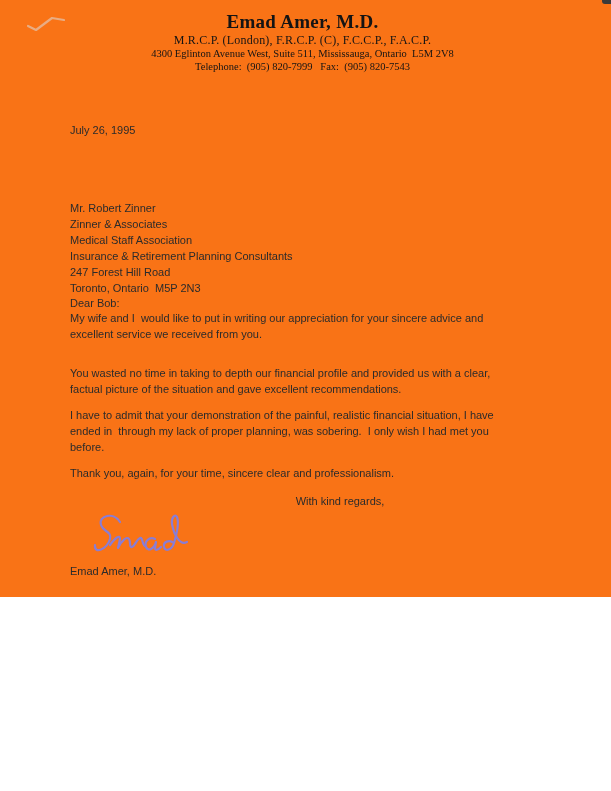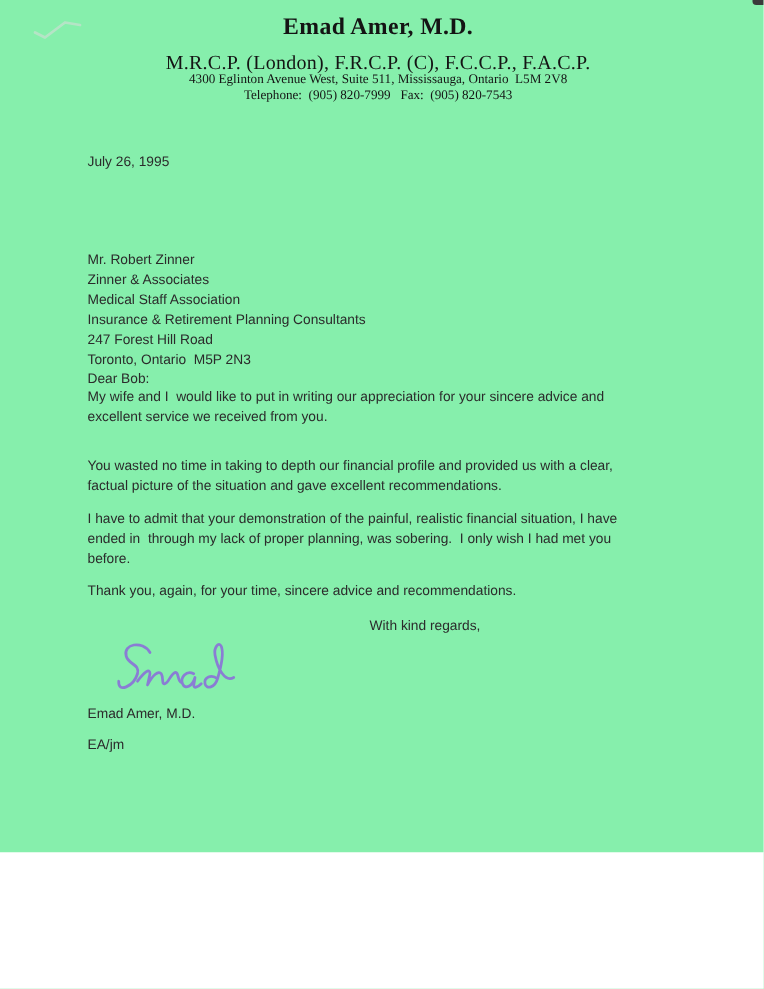--- a/index.html
+++ b/index.html
@@ -1,33 +1,33 @@
 <!DOCTYPE html>
 <html><head>
 <meta charset="utf-8">
 <style>
   * { margin:0; padding:0; box-sizing:border-box; }
   html,body { background:#ffffff; }
   .page {
     position:relative;
-    width:611px; height:682px;
-    background:#86efac;
+    width:611px; height:597px;
+    background:#f97316;
     overflow:hidden;
     font-family:"Liberation Sans", sans-serif;
     color:#2b2b2b;
   }
   
   .letterhead {
     position:absolute; top:11px; left:0; right:6px;
     text-align:center;
     font-family:"Liberation Serif", serif;
     color:#141414;
   }
   .lh-name  { font-size:19px; font-weight:bold; letter-spacing:.3px; line-height:22px; }
-  .lh-cred  { font-size:16px;  line-height:13px; margin-top:11px; letter-spacing:.2px; }
+  .lh-cred  { font-size:12px;  line-height:13px; margin-top:1px; letter-spacing:.2px; }
   .lh-spec  { font-size:13px;  font-weight:bold; line-height:15px; margin-top:1px; }
   .lh-addr  { font-size:10.5px; line-height:13px; white-space:pre-wrap; }
   .lh-tel   { font-size:10.5px; line-height:13px; white-space:pre-wrap; }
 
   
   .tblock {
     position:absolute; left:70px; width:540px;
     font-size:11px; line-height:16px;
     white-space:pre-wrap;
     color:#2b2b2b;
@@ -90,28 +90,27 @@
 
   <div class="tblock salutation">Dear Bob:</div>
 
   <p class="tblock p1">My wife and I  would like to put in writing our appreciation for your sincere advice and
 excellent service we received from you.</p>
   <p class="tblock p3">I have to admit that your demonstration of the painful, realistic financial situation, I have
 ended in  through my lack of proper planning, was sobering.  I only wish I had met you
 before.</p>
   <p class="tblock p2">You wasted no time in taking to depth our financial profile and provided us with a clear,
 factual picture of the situation and gave excellent recommendations.</p>
-  <p class="tblock p4">Thank you, again, for your time, sincere advice and recommendations.</p>
+  <p class="tblock p4">Thank you, again, for your time, sincere clear and professionalism.</p>
   <p class="tblock p5">With kind regards,</p>
 
   <svg class="signature" viewBox="0 0 115 56" aria-label="signature">
     <path d="M36 13 C30 3 14 6 17 16 C19 23 28 22 26 30 C23 40 10 46 11 36" fill="none" stroke="#8a7dd4" stroke-width="2.2" stroke-linecap="round" stroke-linejoin="round"></path>
     <path d="M26 36 C31 29 36 25 36 30 L34 39 C38 31 43 27 45 30 C47 33 45 39 48 38 C51 37 52 31 56 29 C59 28 58 36 61 37" fill="none" stroke="#8a7dd4" stroke-width="2.2" stroke-linecap="round" stroke-linejoin="round"></path>
     <path d="M71 30 C65 27 60 33 62 38 C64 43 70 40 72 33 L71 39 C71 42 74 41 77 38" fill="none" stroke="#8a7dd4" stroke-width="2.2" stroke-linecap="round" stroke-linejoin="round"></path>
     <path d="M90 34 C85 30 79 33 80 38 C81 43 88 41 90 34 C93 24 95 13 93 8 C91 4 87 9 88 15 C90 26 96 37 103 33" fill="none" stroke="#8a7dd4" stroke-width="2.2" stroke-linecap="round" stroke-linejoin="round"></path>
   </svg>
 
   <div class="tblock sender">Emad Amer, M.D.</div>
-  <div class="tblock initials">EA/jm</div>
 
   <div class="footer-code">Z&amp;A-1</div>
 
 </div>
 
 </body></html>

